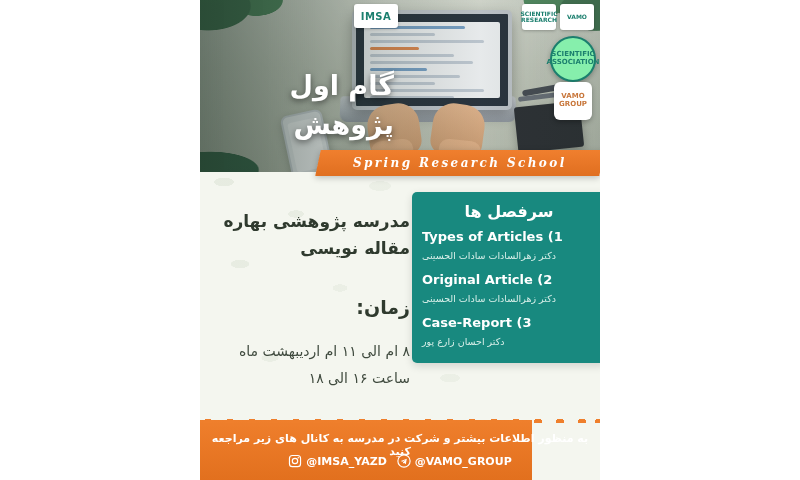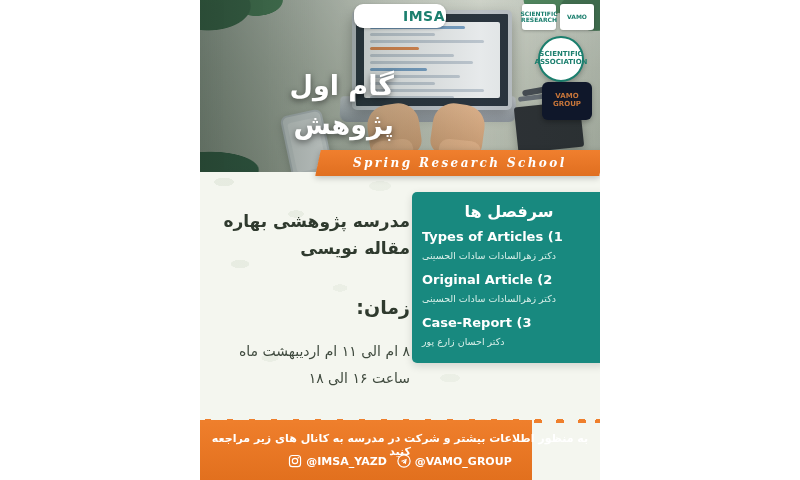--- a/index.html
+++ b/index.html
@@ -121,46 +121,45 @@
     color:#fff;direction:rtl;line-height:1.45;
     font-size:27px;font-weight:bold;
     text-shadow:0 2px 6px rgba(0,0,0,.55);
     margin-top:44px;
   }
   .hero-title span{display:block;}
 
   
   .logo-imsa{
     position:absolute;left:154px;top:4px;width:44px;height:24px;
-    background:#ffffff;border-radius:9px;
-    display:flex;align-items:center;justify-content:center;
-    font-size:14px;font-weight:bold;color:#1b7f6e;letter-spacing:.5px;
+    background:#ffffff;border-radius:3px;
+    display:flex;align-items:center;justify-content:center;
+    font-size:10px;font-weight:bold;color:#1b7f6e;letter-spacing:.5px;
     box-shadow:0 1px 3px rgba(0,0,0,.25);
-    padding-left:48px;
   }
   .logo-tr{
     position:absolute;right:6px;top:2px;width:72px;height:30px;
     display:flex;gap:4px;align-items:center;justify-content:flex-end;
   }
   .logo-tr .chip{
     width:34px;height:26px;background:#fff;border-radius:3px;
     display:flex;align-items:center;justify-content:center;
     font-size:6px;font-weight:bold;color:#1b7f6e;text-align:center;line-height:1.05;
     box-shadow:0 1px 3px rgba(0,0,0,.25);
   }
   .badge-r1{
-    position:absolute;right:16px;top:36px;width:42px;height:42px;border-radius:50%;
-    background:#ffffff;border:2px solid #1b7f6e;
+    position:absolute;right:4px;top:36px;width:42px;height:42px;border-radius:50%;
+    background:#86efac;border:2px solid #1b7f6e;
     display:flex;align-items:center;justify-content:center;
     font-size:7px;font-weight:bold;color:#1b7f6e;text-align:center;line-height:1.1;
     box-shadow:0 2px 5px rgba(0,0,0,.28);
   }
   .badge-r2{
-    position:absolute;right:8px;top:82px;width:50px;height:38px;border-radius:6px;
-    background:#0f172a;
+    position:absolute;right:8px;top:82px;width:38px;height:38px;border-radius:6px;
+    background:#ffffff;
     display:flex;align-items:center;justify-content:center;
     font-size:7px;font-weight:bold;color:#c8763a;text-align:center;line-height:1.1;
     box-shadow:0 2px 5px rgba(0,0,0,.28);
   }
 
   
   .ribbon{
     position:absolute;left:118px;top:150px;width:284px;height:26px;
     background:linear-gradient(180deg,#f07f2e 0%,#e06f20 100%);
     display:flex;align-items:center;justify-content:center;

